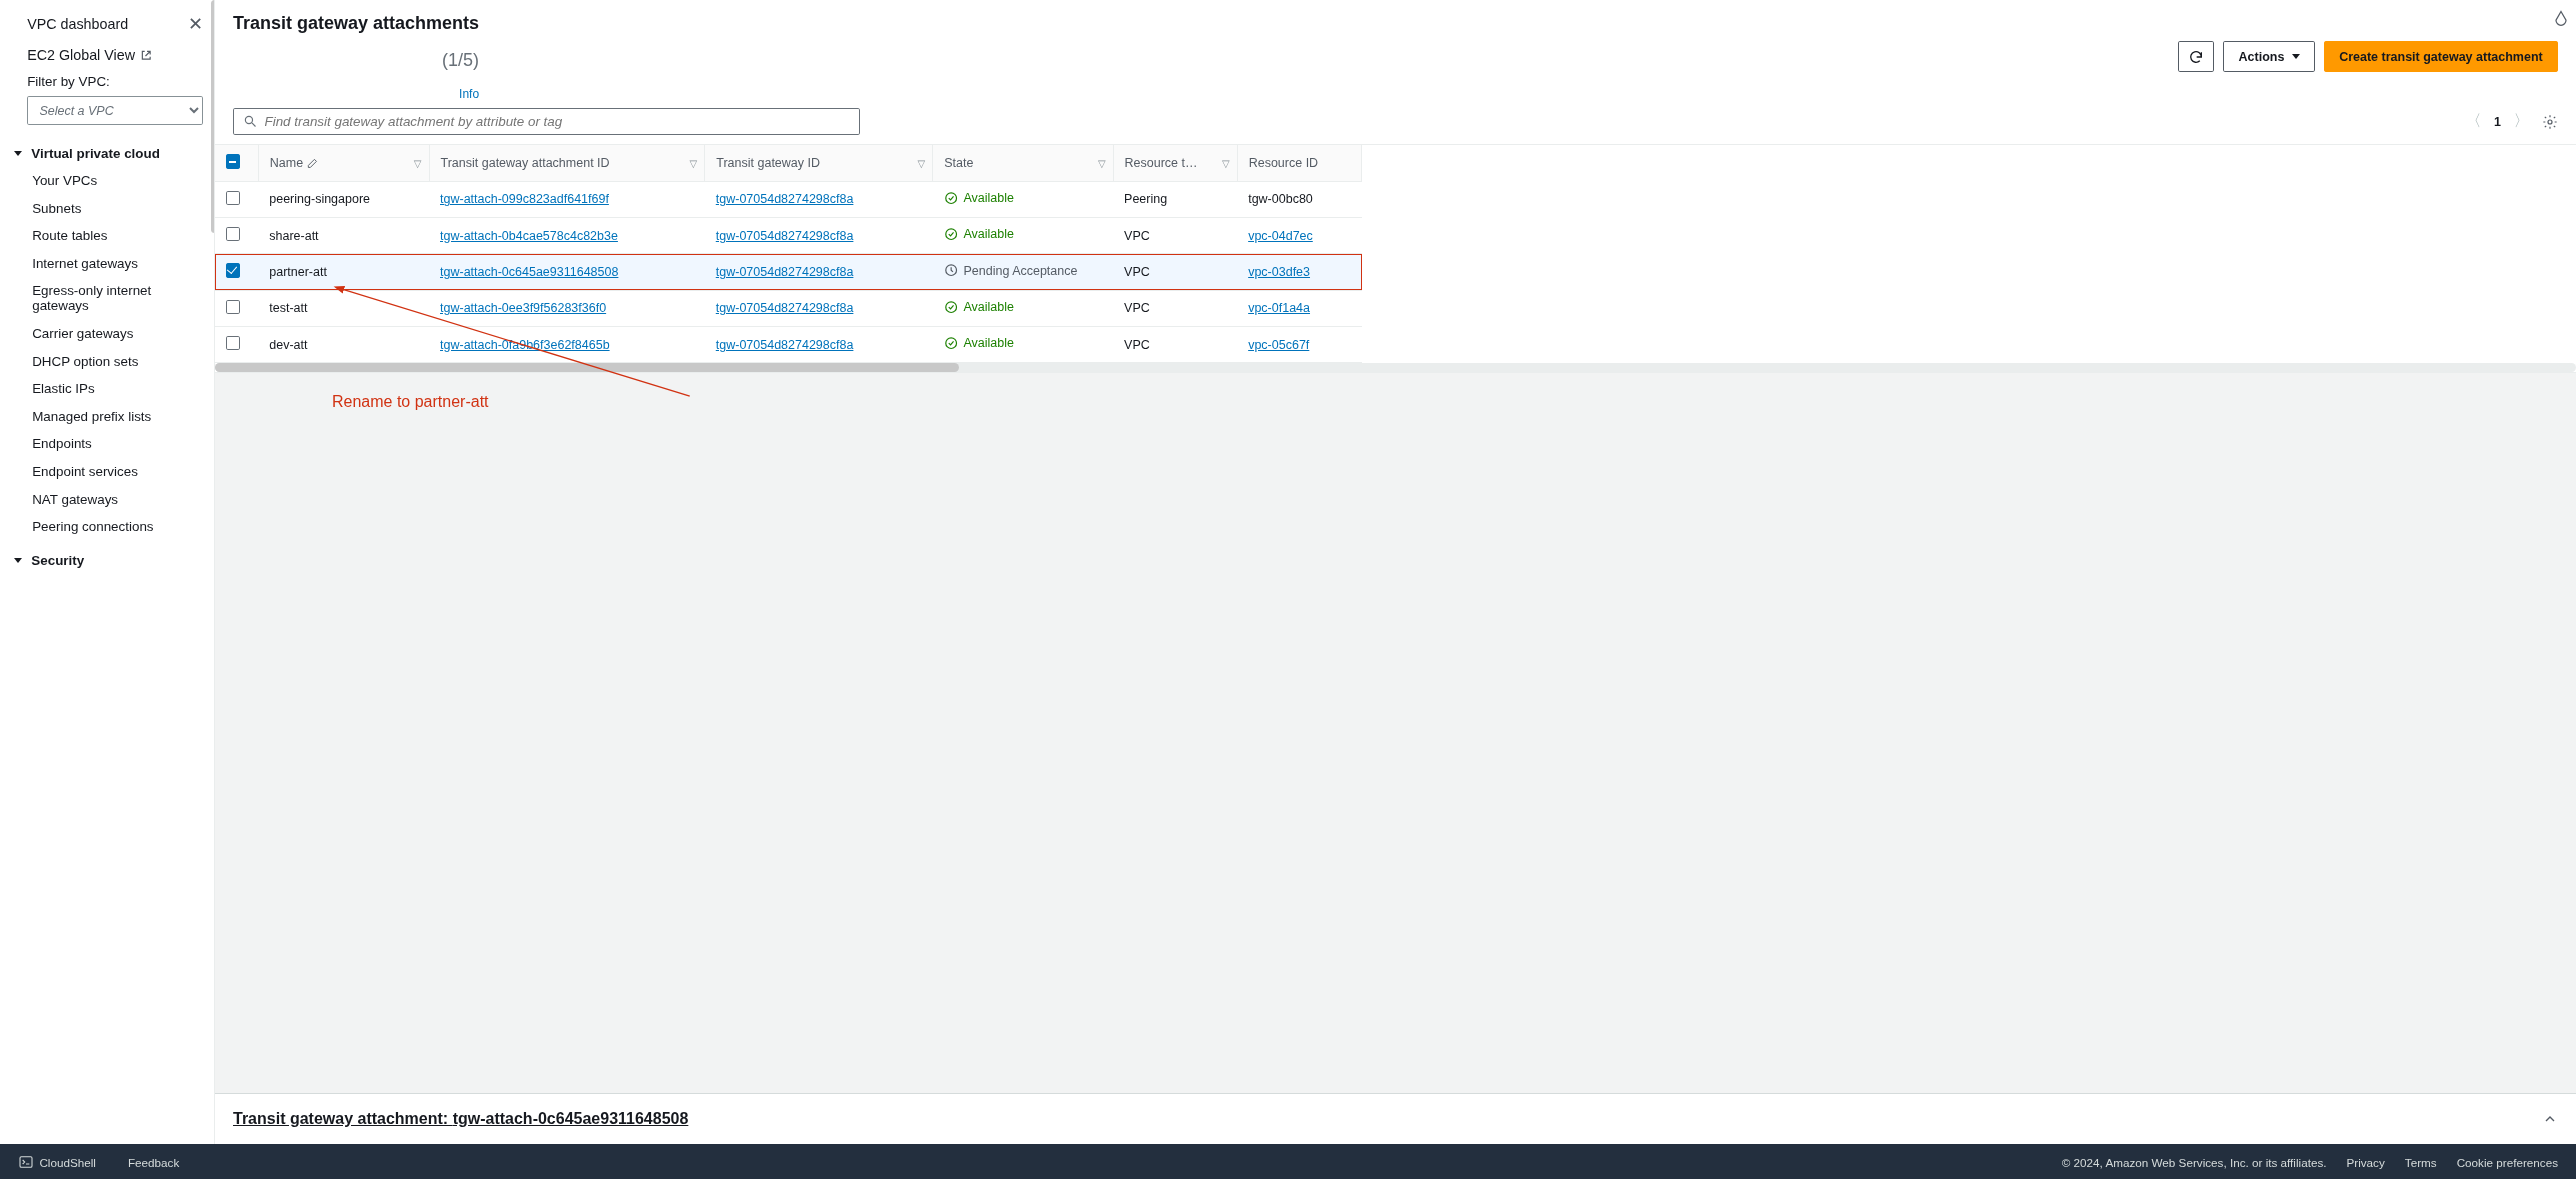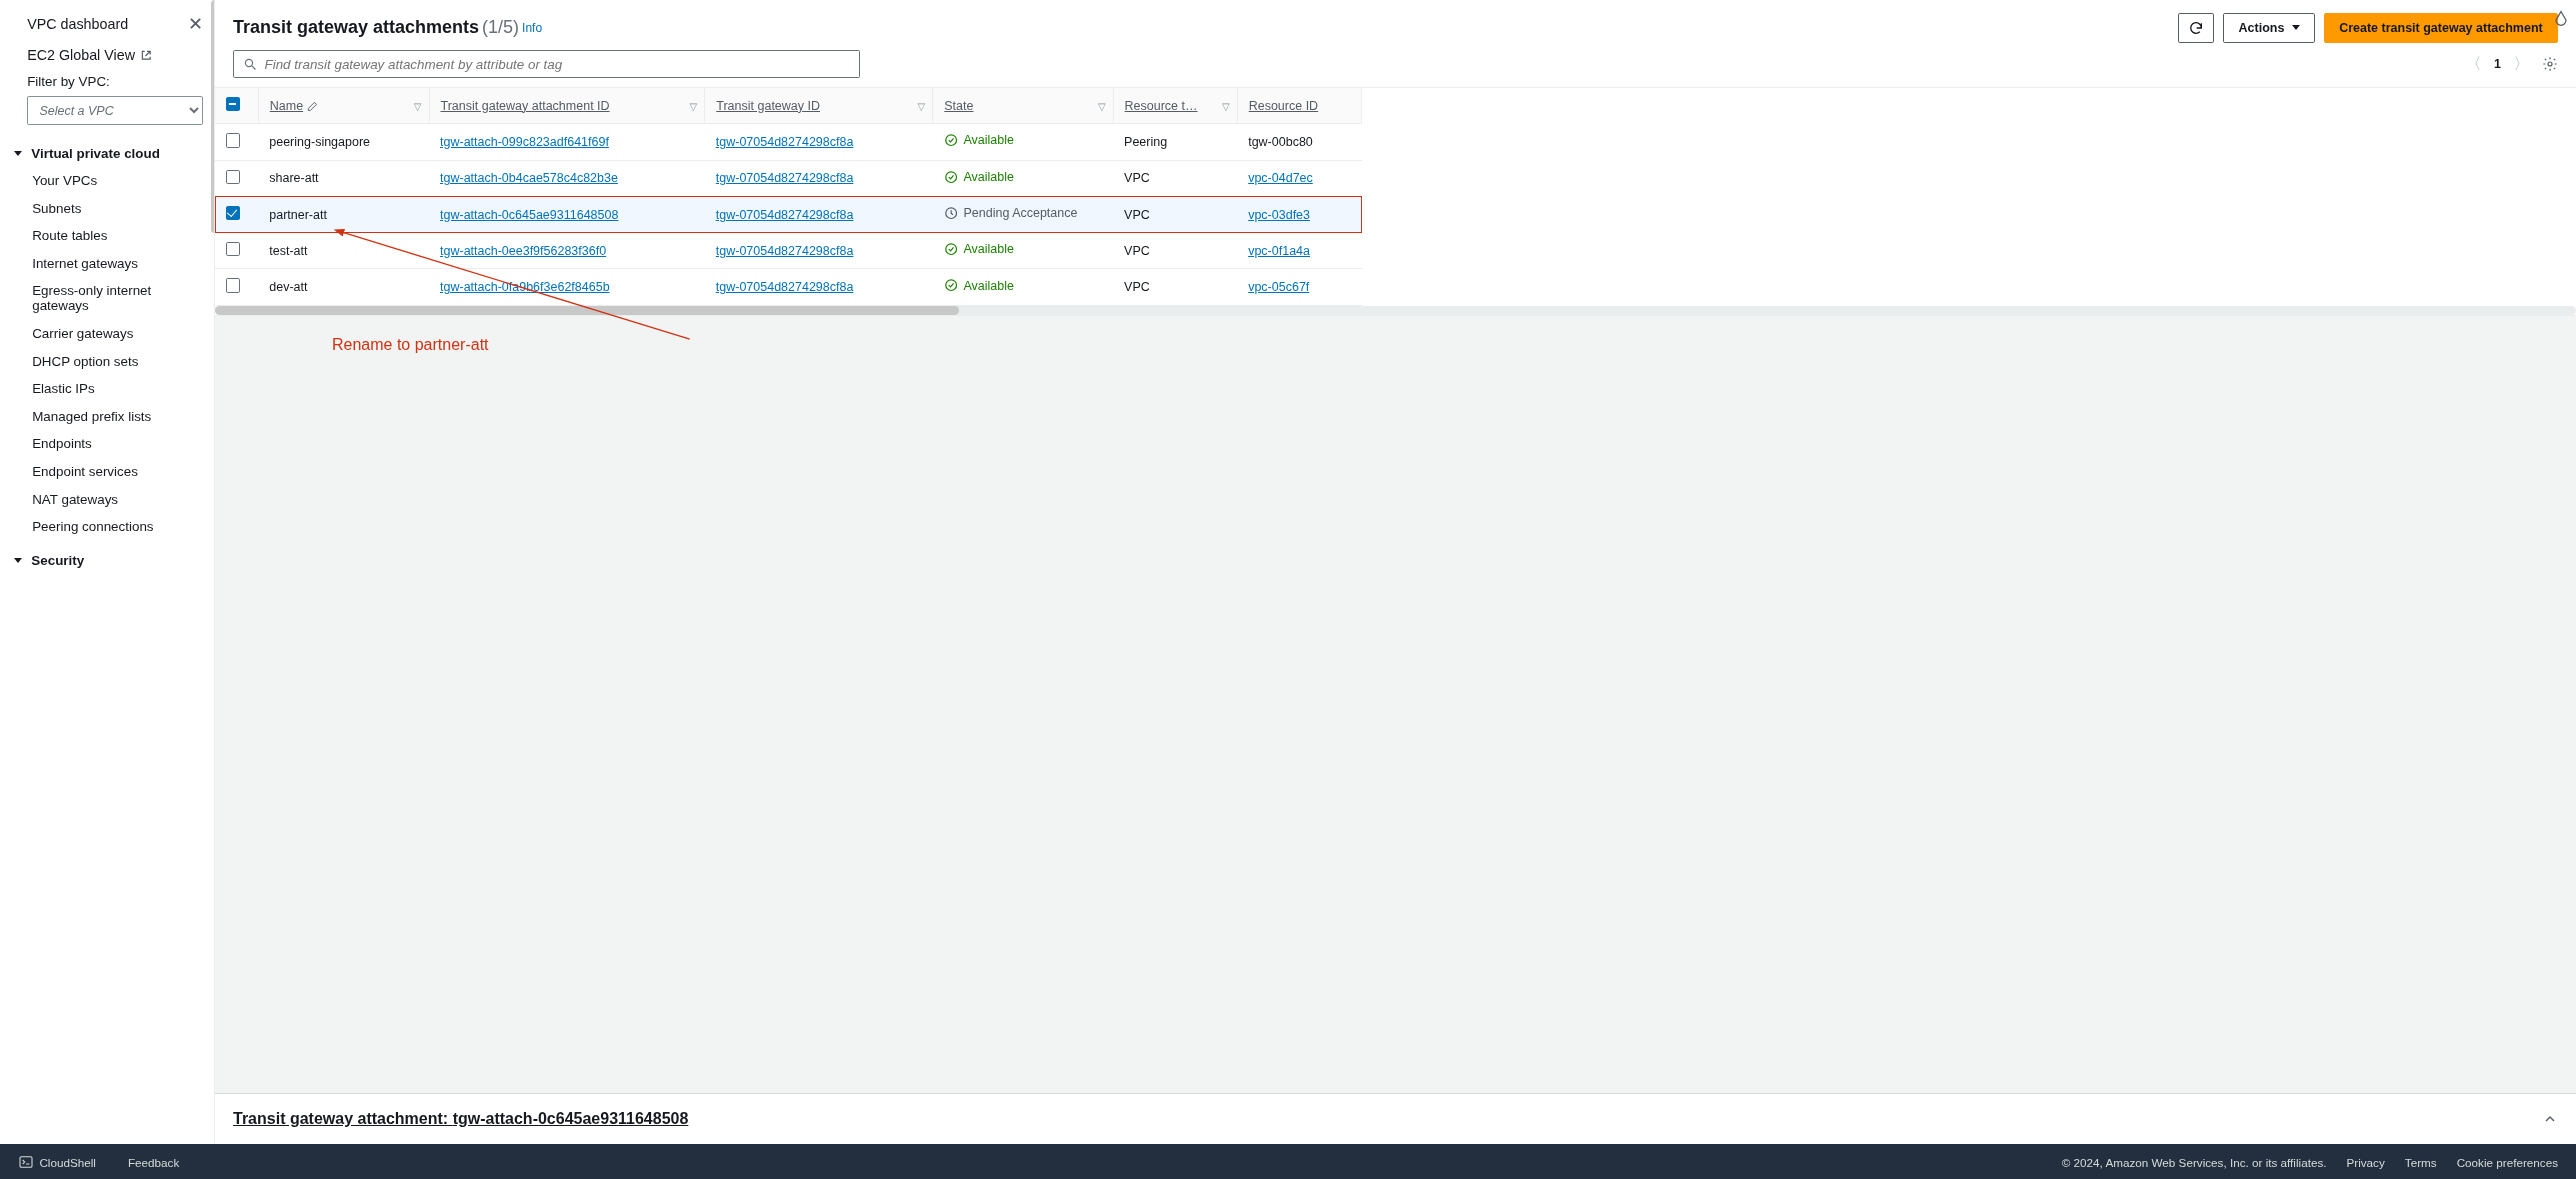--- a/index.html
+++ b/index.html
@@ -13,42 +13,42 @@
 .ext-icon { width:12.5px; height:12.5px; }
 .sb-filter-label { padding: 5.4px 10.8px 3.6px 20px; font-size: 13.4px; color: #16191f; }
 .sb-select { margin: 3.6px 10.8px 9px 20px; }
 .sb-select select { width: 100%; padding: 5.4px 7.2px; border: 0.9px solid #879196; border-radius: 1.8px; font-style: italic; color: #687078; background:#fff; font-size:12.5px;}
 .sb-section-title { display:flex; align-items:center; gap:5.4px; padding: 12.5px 10.8px 5.4px 3.6px; font-weight: 700; font-size:13.4px; cursor:pointer;}
 .caret-down { width:0;height:0;border-left:4.5px solid transparent;border-right:4.5px solid transparent;border-top:5.4px solid #16191f; margin-left:3.6px; margin-right:3.6px;}
 .sb-item { padding: 6.3px 10.8px 6.3px 25px; font-size: 13.4px; color: #16191f; cursor:pointer; }
 
 .main { flex: 1; display:flex; flex-direction:column; background:#fff; overflow:hidden; position:relative;}
 .page-header { display:flex; align-items:center; padding: 12.5px 18px 7.2px 18px; gap:9px;}
-.page-title { font-size: 18px; font-weight:700; display:flex; align-items:center; gap:3px;}
+.page-title { font-size: 18px; font-weight:700; display:flex; align-items:flex-end; gap:16px;flex-direction:column;}
 .page-title .count { font-weight:400; color:#687078; }
 .page-title .info { font-weight:400; color:#0073bb; font-size:12px; cursor:pointer;}
 .header-actions { margin-left:auto; display:flex; gap:9px; align-items:center;}
 .btn { border:0.9px solid #545b64; background:#fff; padding:5.4px 14.3px; border-radius:1.8px; font-size:12.5px; font-weight:700; cursor:pointer; display:inline-flex; align-items:center; gap:7.2px; color:#16191f; height:30.5px;}
 .btn.icon-only { padding: 5.4px 9px; }
 .btn.primary { background:#ff9900; border-color:#ff9900; color:#16191f; }
 .btn .caret { width:0;height:0;border-left:4.5px solid transparent;border-right:4.5px solid transparent;border-top:5.4px solid #16191f;}
 .drip-icon { position:absolute; top:9px; right:5.4px; color:#545b64;}
 
 .search-row { padding: 0 18px 9px 18px; display:flex; align-items:center; gap:18px;}
 .search-box { flex:0 0 627px; border:0.9px solid #687078; border-radius:1.8px; display:flex; align-items:center; padding:5.4px 9px; gap:7.2px;}
 .search-box input { border:none; outline:none; flex:1; font-size:13.4px; font-style:italic; color:#687078; background:transparent;}
 .pager { margin-left:auto; display:flex; align-items:center; gap:12.5px; color:#545b64;}
 .pager .pg-arrow { color:#aab7b8; font-size:16px; cursor:pointer;}
 .pager .pg-num { font-weight:700; color:#16191f;}
 .gear { cursor:pointer; }
 
 .table-wrap { border-top:0.9px solid #eaeded; overflow:hidden; position:relative; flex:0 0 auto;}
 .table { width: 1147px; border-collapse:collapse; table-layout:fixed;}
 .table th, .table td { text-align:left; padding:9px 10.8px; border-bottom:0.9px solid #eaeded; font-size:12.5px; white-space:nowrap; overflow:hidden; text-overflow:ellipsis;}
-.table th { color:#545b64; font-weight:400; position:relative; border-right:0.9px solid #eaeded; background:#fafafa;text-decoration:underline;}
+.table th { color:#545b64; font-weight:400; position:relative; border-right:0.9px solid #eaeded; background:#fafafa;}
 .table th .sort-ic { position:absolute; right:7.2px; top:50%; transform:translateY(-50%); color:#879196; font-size:10px;}
 .col-check { width:41px; }
 .col-name { width:161px;}
 .col-attach { width:260px;}
 .col-tgw { width:215px;}
 .col-state { width:170px;}
 .col-restype { width:117px;}
 .col-resid { width:117px;}
 .checkbox { width:14.3px; height:14.3px; border:0.9px solid #687078; border-radius:1.8px; display:inline-block; background:#fff; position:relative;}
 .checkbox.indeterminate { background:#0073bb; border-color:#0073bb;}

